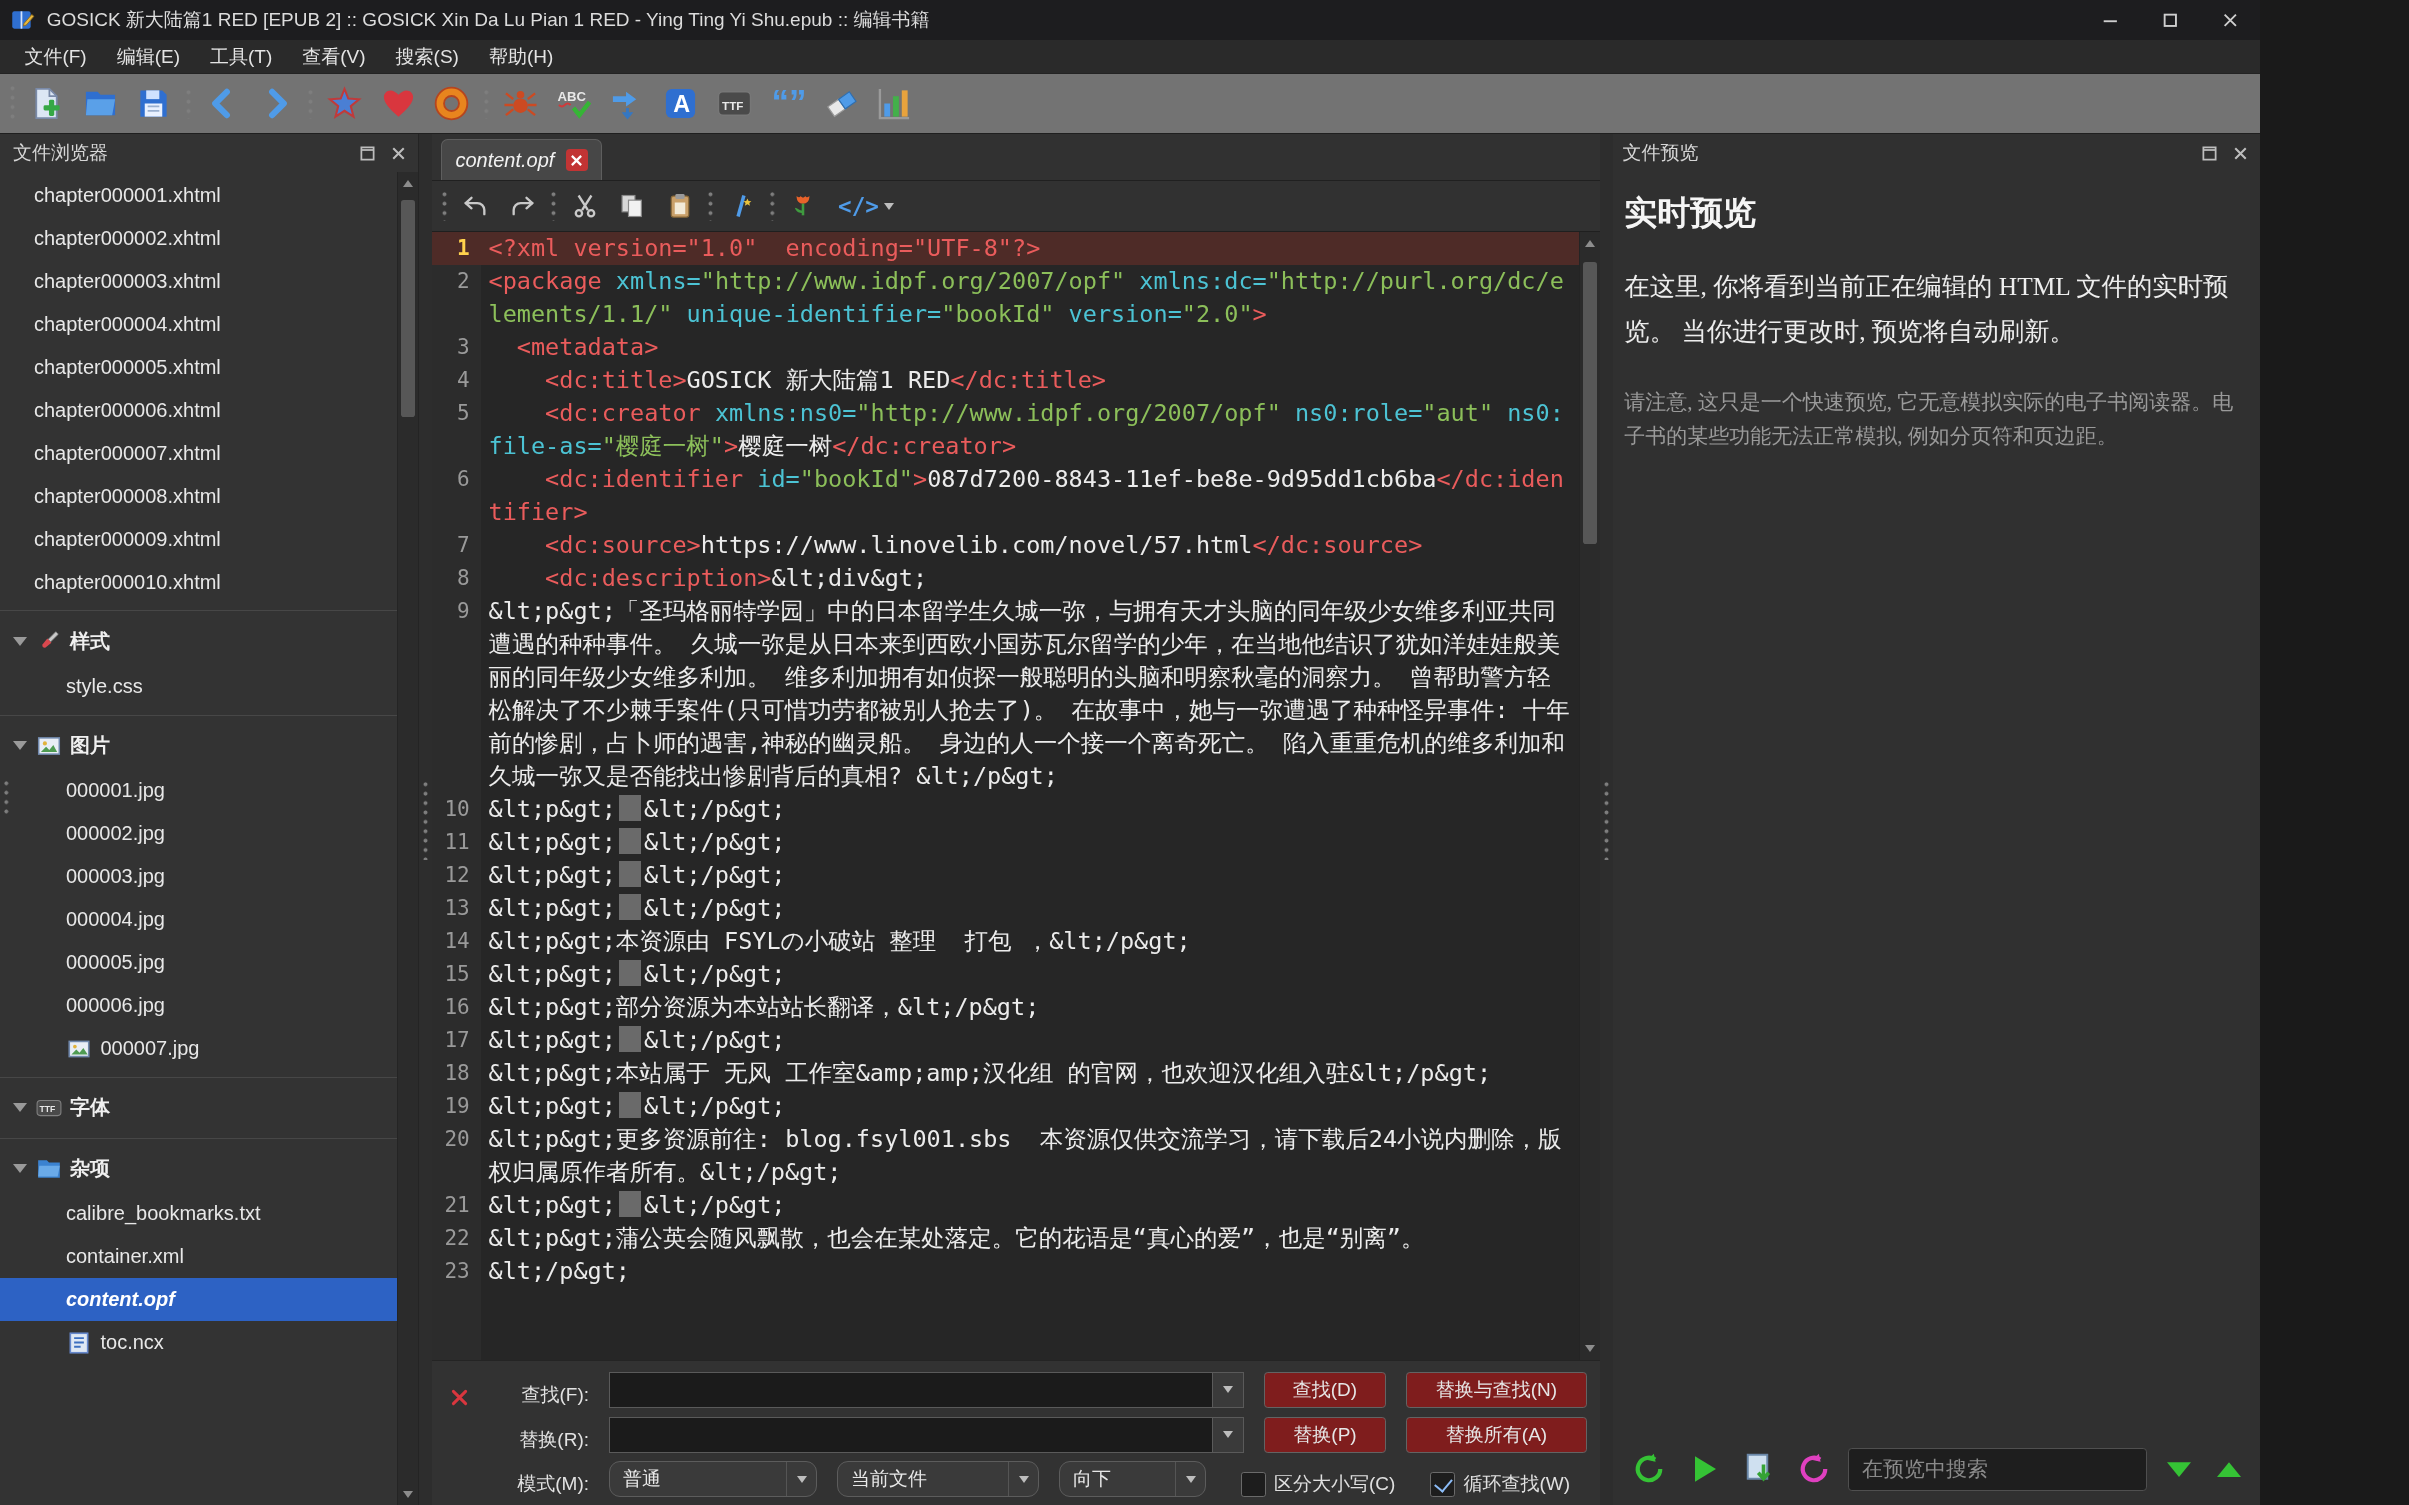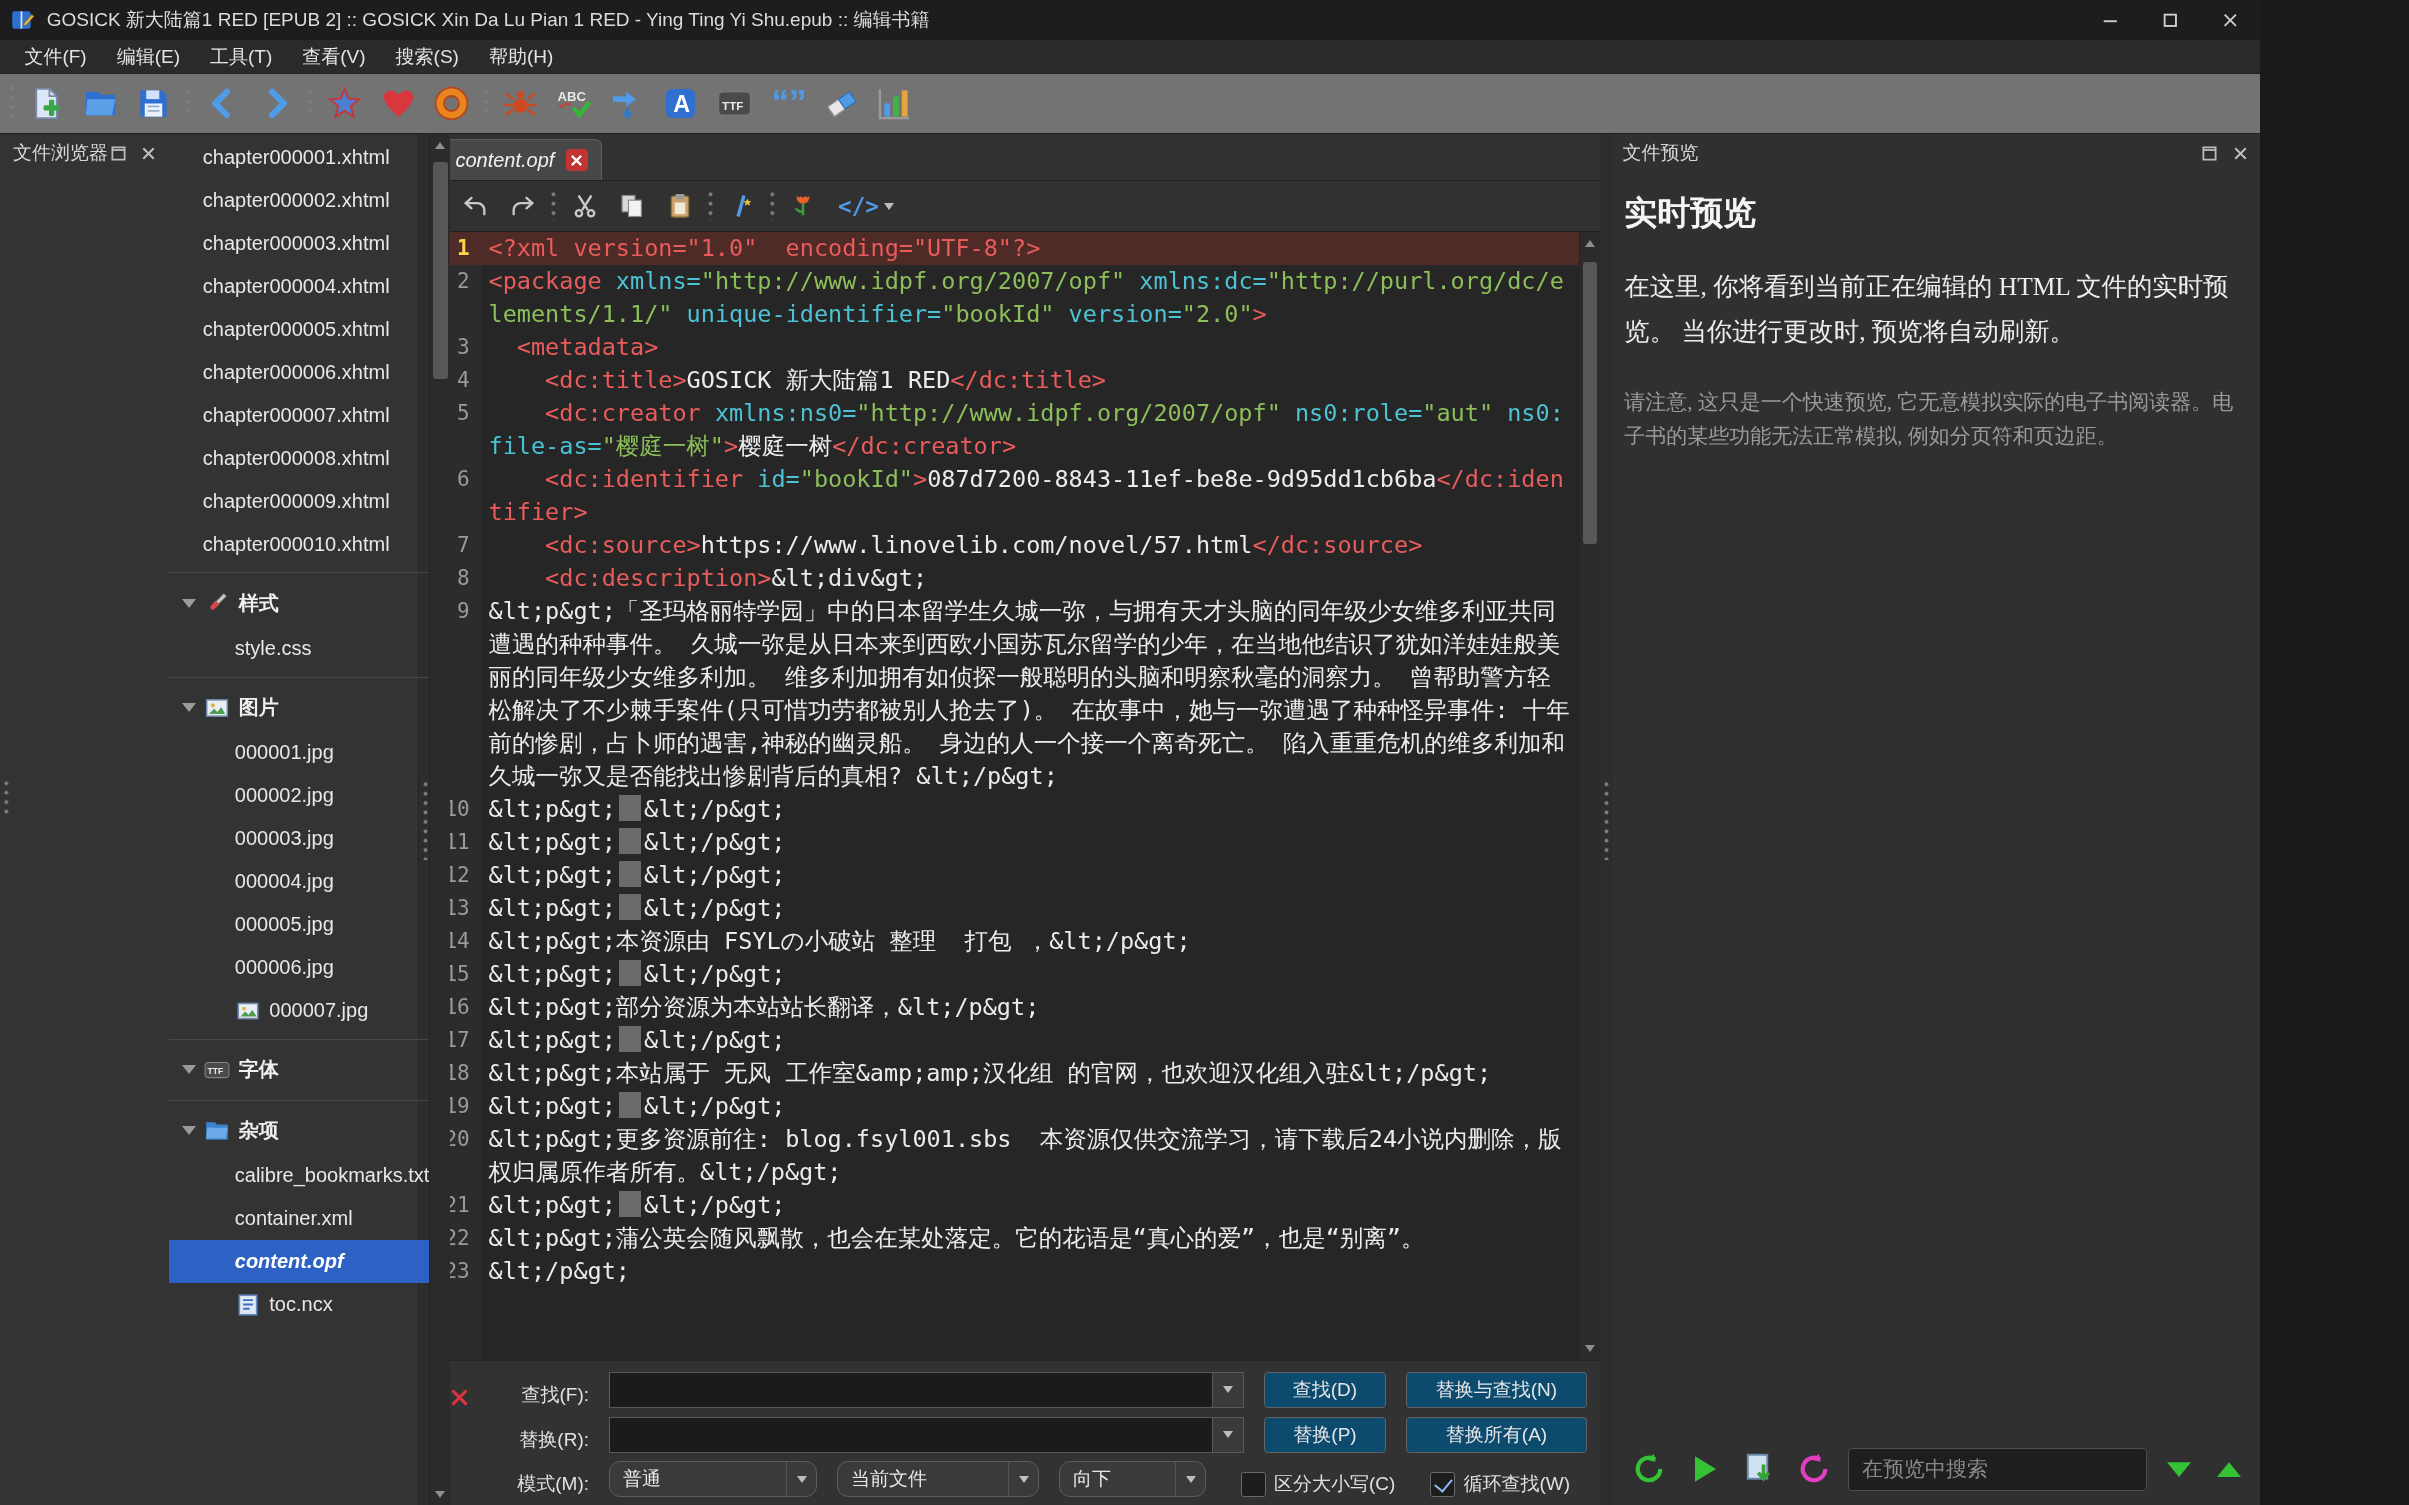--- a/index.html
+++ b/index.html
@@ -26,21 +26,21 @@
   .grip{width:6.6px;height:38px;flex:none;background-image:radial-gradient(circle at 3.3px 3.3px,#7e7e7e 1.7px,transparent 2.2px);background-size:6.6px 9.4px;background-repeat:repeat-y;}
   .grip.short{height:30px;}
   svg text{font-family:"Liberation Sans",sans-serif;}
 
   
   .main{flex:1;display:flex;min-height:0;}
   .splitter{width:13px;flex:none;background:#2d2d2d;display:flex;align-items:center;justify-content:center;}
   .splitter .grip{height:79px;}
 
   
-  .sidebar{width:419px;flex:none;background:#333333;display:flex;position:relative;border-right:0.9px solid #242424;}
+  .sidebar{width:419px;flex:none;background:#333333;display:flex;flex-direction:column;position:relative;border-right:0.9px solid #242424;}
   .side-grip{position:absolute;left:2.8px;top:calc(50% - 40px);}
   .panel-header{height:38px;flex:none;display:flex;align-items:center;padding:0 9.4px 0 13px;font-size:19px;color:#d6d6d6;}
   .ph-actions{margin-left:auto;display:flex;gap:9.4px;align-items:center;}
   .ph-btn svg{width:21px;height:21px;display:block;}
   .file-tree{flex:1;display:flex;min-height:0;}
   .tree-scroll{flex:1;overflow:hidden;padding-top:1.9px;}
   .tree-item{height:43px;display:flex;align-items:center;gap:8.5px;font-size:20px;color:#e8e8e8;white-space:nowrap;}
   .tree-item.lvl1{padding-left:34px;}
   .tree-item.lvl2{padding-left:66px;}
   .tree-item.selected{background:#2d62c4;font-weight:bold;font-style:italic;color:#ffffff;}
@@ -90,21 +90,21 @@
   
   .searchbar{height:146px;flex:none;background:#323232;border-top:0.9px solid #242424;padding:8.5px 13px;display:flex;flex-direction:column;gap:6.6px;font-size:19px;}
   .s-row{height:40px;display:flex;align-items:flex-end;gap:20px;}
   .s-close{width:28px;flex:none;display:flex;align-items:center;justify-content:center;}
   .s-close svg{width:21px;height:21px;}
   .s-spacer{width:28px;flex:none;}
   .s-label{width:96px;flex:none;text-align:right;color:#e2e2e2;}
   .combo-input{flex:1;display:flex;height:36px;}
   .combo-input input{flex:1;min-width:0;background:#1b1b1b;border:0.9px solid #5a5a5a;border-right:none;color:#e8e8e8;font-size:19px;padding:0 9.4px;outline:none;}
   .combo-dd{width:32px;flex:none;background:#3a3a3a;border:0.9px solid #5a5a5a;display:flex;align-items:center;justify-content:center;}
-  .btn{height:36px;background:#0c4a6e;border:0.9px solid #636363;border-radius:3.8px;color:#e6e6e6;font-size:19px;display:flex;align-items:center;justify-content:center;flex:none;}
+  .btn{height:36px;background:#7f1d1d;border:0.9px solid #636363;border-radius:3.8px;color:#e6e6e6;font-size:19px;display:flex;align-items:center;justify-content:center;flex:none;}
   .btn.w1{width:122px;}
   .btn.w2{width:181px;}
   .select{height:36px;background:#3a3a3a;border:0.9px solid #5c5c5c;border-radius:11px;display:flex;align-items:center;flex:none;}
   .select .sel-val{padding:0 13px;flex:1;color:#e8e8e8;}
   .select .sel-arrow{width:30px;border-left:0.9px solid #555;height:100%;display:flex;align-items:center;justify-content:center;}
   .checkwrap{display:flex;align-items:center;gap:8.5px;margin-left:15px;flex:none;}
   .checkbox{width:24.5px;height:24.5px;background:#1d1d1d;border:0.9px solid #6a6a6a;border-radius:2.8px;position:relative;flex:none;}
   .checkbox.checked::after{content:"";position:absolute;left:6.6px;top:1.9px;width:8.5px;height:14px;border:solid #8cbcf7;border-width:0 2.8px 2.8px 0;transform:rotate(40deg);}
 
   

